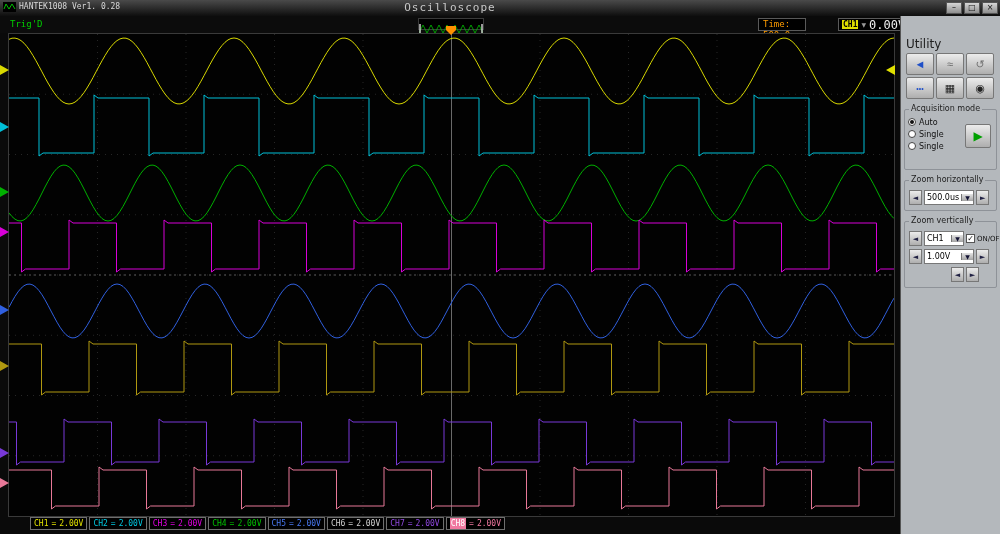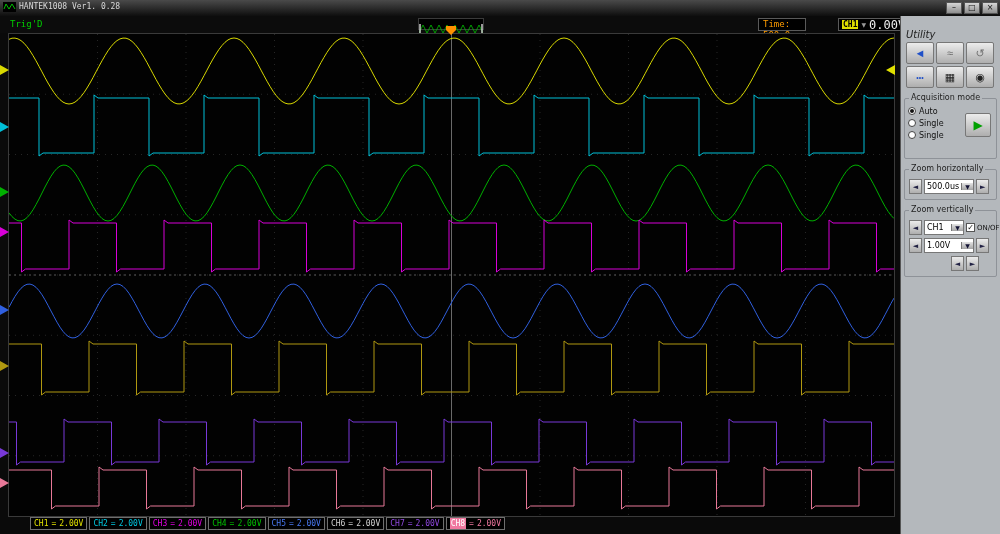--- a/index.html
+++ b/index.html
@@ -41,21 +41,21 @@
   #trig-marker{position:absolute;left:446px;top:10px;width:10px;height:4px;background:#ff9000;}
   #trig-marker::after{content:"";position:absolute;top:4px;left:0;width:0;height:0;
            border-left:5px solid transparent;border-right:5px solid transparent;border-top:5px solid #ff9000;}
   #status-bar{position:absolute;left:30px;top:501px;display:flex;gap:2px;}
   .ch-box{height:13px;border:1px solid #6e6e6e;background:#000;
           font-family:"DejaVu Sans Mono",monospace;font-size:8px;line-height:11px;
           padding:0 3px;display:flex;gap:3px;align-items:center;box-sizing:border-box;white-space:nowrap;}
   
   #sidebar{position:absolute;left:900px;top:16px;width:100px;height:518px;background:#b4b8bc;
            border-left:1px solid #555;box-sizing:border-box;font-size:8px;color:#111;}
-  .group-label{font-size:10px;color:#222;margin:13px 0 2px 5px;font-style:italic;}
+  .group-label{font-size:12px;color:#222;margin:21px 0 2px 5px;}
   .util-grid{display:grid;grid-template-columns:repeat(3,28px);gap:2px;margin-left:5px;}
   .util-btn{width:28px;height:22px;background:linear-gradient(#ececec,#aeaeae);border:1px solid #777;
             border-radius:2px;font-size:11px;display:flex;align-items:center;justify-content:center;
             padding:0;cursor:default;}
   .gbox{border:1px solid #8e9298;border-radius:2px;margin:10px 3px 6px;padding:6px 3px 3px;position:relative;}
   .glegend{position:absolute;top:-6px;left:4px;background:#b4b8bc;padding:0 2px;font-size:8px;color:#222;}
   .radio-row{display:flex;align-items:center;gap:3px;height:12px;}
   .radio{width:8px;height:8px;border-radius:50%;border:1px solid #444;background:#fff;position:relative;box-sizing:border-box;flex:0 0 auto;}
   .radio.sel::after{content:"";position:absolute;left:1px;top:1px;width:4px;height:4px;border-radius:50%;background:#111;}
   #run-btn{position:absolute;right:5px;top:14px;width:26px;height:24px;
@@ -81,20 +81,21 @@
   <div class="titlebar">
     <div class="tb-left">
       <span>
         <svg width="13" height="10">
             <rect x="0" y="0" width="13" height="10" fill="#000"></rect>
         <polyline points="1,7 3,2 6,7 9,2 12,7" fill="none" stroke="#00c000" stroke-width="1"></polyline>
           </svg>
       </span>
       <span class="app-title">HANTEK1008 Ver1. 0.28</span>
     </div>
+    <div class="tb-title">Oscilloscope</div>
     <div class="tb-controls">
       <span class="winbtn">–</span>
       <span class="winbtn">□</span>
       <span class="winbtn">×</span>
     </div>
   </div>
 
   <div id="main">
     <div class="toolbar">
       <span class="trig">Trig'D</span>

